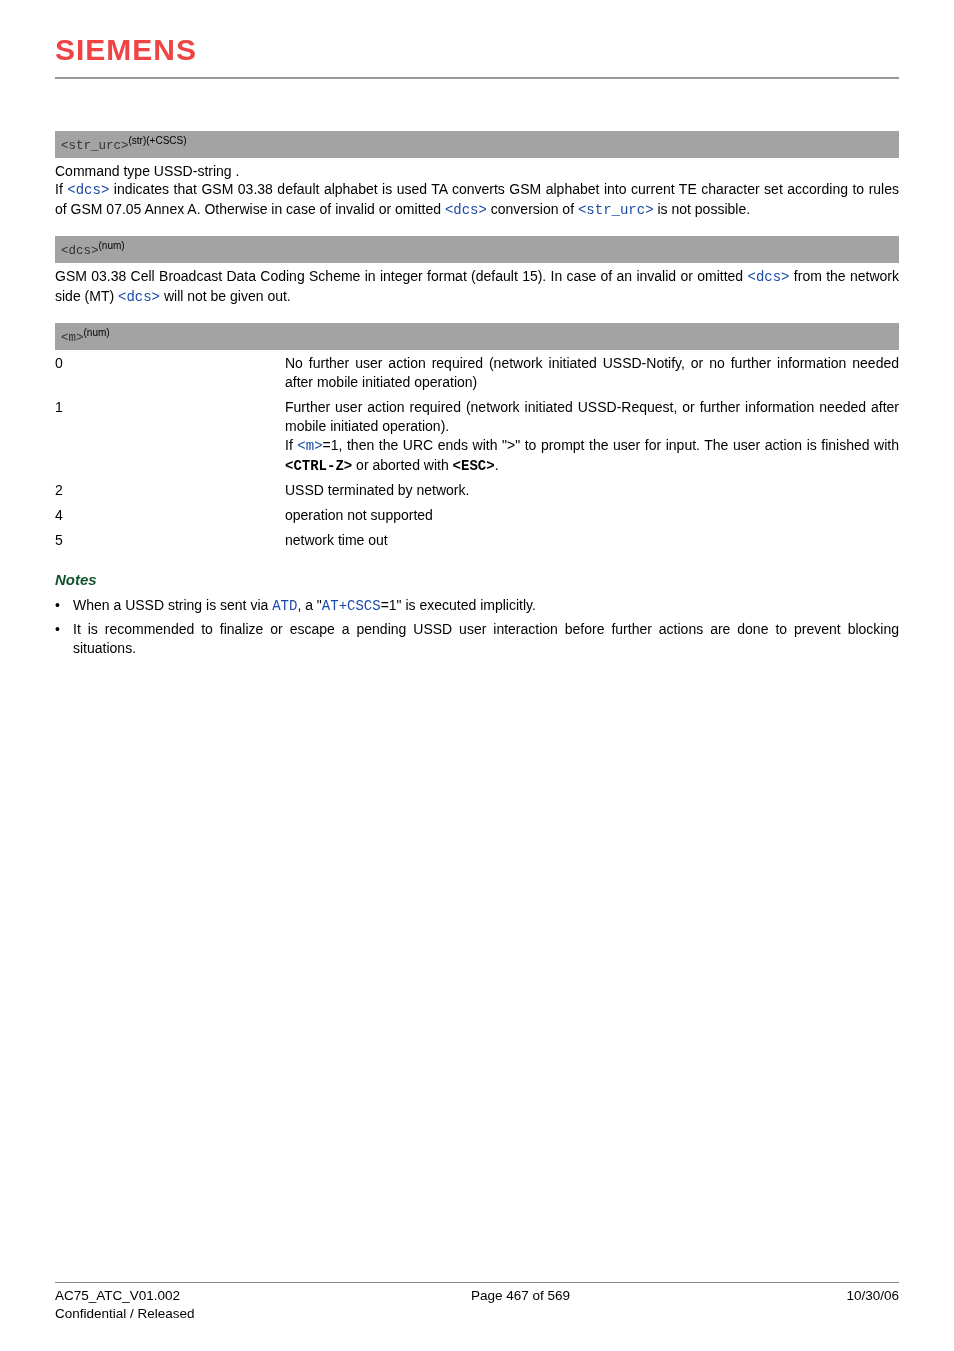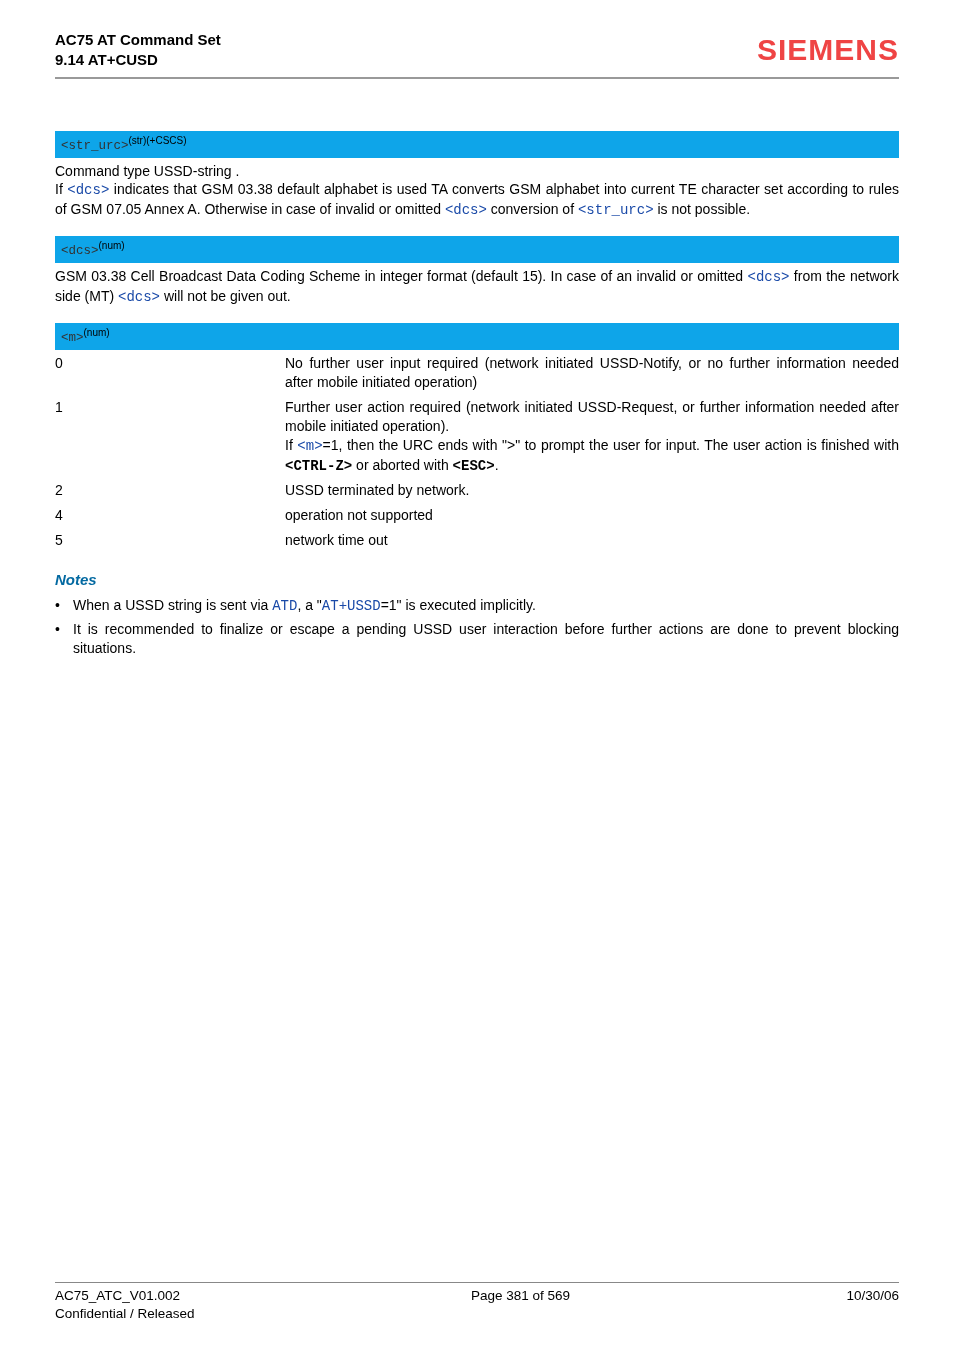--- a/index.html
+++ b/index.html
@@ -33,21 +33,21 @@
     font-size: 30px;
     letter-spacing: 1px;
     color: #ef4444;
   }
   .hr-top {
     border: none;
     border-top: 2px solid #999;
     margin-bottom: 52px;
   }
   .param-header {
-    background: #0ea5e9;
+    background: #a3a3a3;
     padding: 3px 6px;
     font-size: 12.5px;
     margin-bottom: 4px;
   }
   .param-header .code { font-family: "Courier New", monospace; color: #333; }
   .param-header .sup { font-size: 10px; vertical-align: super; }
   .body-text {
     text-align: justify;
     margin-bottom: 16px;
     font-size: 14px;
@@ -69,21 +69,21 @@
     font-size: 14px;
   }
   .m-val {
     flex: 1;
     text-align: justify;
     font-size: 14px;
   }
   .notes-h {
     font-weight: bold;
     font-style: italic;
-    color: #0369a1;
+    color: #14532d;
     font-size: 15px;
     margin-top: 8px;
     margin-bottom: 6px;
   }
   .bullet-list {
     list-style: none;
     padding-left: 0;
   }
   .bullet-list li {
     display: flex;
@@ -112,24 +112,20 @@
     justify-content: space-between;
     font-size: 13.5px;
   }
 </style>
 </head>
 <body>
 
 <div class="page">
 
   <div class="header-row">
-    <div class="header-left">
-      <div>AC75 AT Command Set</div>
-      <div>9.14 AT+CUSD</div>
-    </div>
     <div class="logo">SIEMENS</div>
   </div>
   <hr class="hr-top">
 
   <div class="param-header">
     <span class="code">&lt;str_urc&gt;</span><span class="sup">(str)(+CSCS)</span>
   </div>
   <div class="body-text">
     <span>Command type USSD-string .</span><br>
     <span>If </span><span class="blue mono">&lt;dcs&gt;</span><span> indicates that GSM 03.38 default alphabet is used TA converts GSM alphabet into current TE character set according to rules of GSM 07.05 Annex A. Otherwise in case of invalid or omitted </span><span class="blue mono">&lt;dcs&gt;</span><span> conversion of </span><span class="blue mono">&lt;str_urc&gt;</span><span> is not possible.</span>
@@ -141,21 +137,21 @@
   <div class="body-text">
     <span>GSM 03.38 Cell Broadcast Data Coding Scheme in integer format (default 15). In case of an invalid or omitted </span><span class="blue mono">&lt;dcs&gt;</span><span> from the network side (MT) </span><span class="blue mono">&lt;dcs&gt;</span><span> will not be given out.</span>
   </div>
 
   <div class="param-header">
     <span class="code">&lt;m&gt;</span><span class="sup">(num)</span>
   </div>
   <div class="m-table">
     <div class="m-row">
       <div class="m-key">0</div>
-      <div class="m-val">No further user input required (network initiated USSD-Notify, or no further information needed after mobile initiated operation)</div>
+      <div class="m-val">No further user action required (network initiated USSD-Notify, or no further information needed after mobile initiated operation)</div>
     </div>
     <div class="m-row">
       <div class="m-key">1</div>
       <div class="m-val">
         <span>Further user action required (network initiated USSD-Request, or further information needed after mobile initiated operation).</span><br>
         <span>If </span><span class="blue mono">&lt;m&gt;</span><span>=1, then the URC ends with "&gt;" to prompt the user for input. The user action is finished with </span><span class="mono" style="font-weight:bold">&lt;CTRL-Z&gt;</span><span> or aborted with </span><span class="mono" style="font-weight:bold">&lt;ESC&gt;</span><span>.</span>
       </div>
     </div>
     <div class="m-row">
       <div class="m-key">2</div>
@@ -169,34 +165,34 @@
       <div class="m-key">5</div>
       <div class="m-val">network time out</div>
     </div>
   </div>
 
   <div class="notes-h">Notes</div>
   <ul class="bullet-list">
     <li>
       <span class="dot">•</span>
       <span class="txt">
-        <span>When a USSD string is sent via </span><span class="blue mono">ATD</span><span>, a "</span><span class="blue mono">AT+USSD</span><span>=1" is executed implicitly.</span>
+        <span>When a USSD string is sent via </span><span class="blue mono">ATD</span><span>, a "</span><span class="blue mono">AT+CSCS</span><span>=1" is executed implicitly.</span>
       </span>
     </li>
     <li>
       <span class="dot">•</span>
       <span class="txt">It is recommended to finalize or escape a pending USSD user interaction before further actions are done to prevent blocking situations.</span>
     </li>
   </ul>
 
 </div>
 
 <div class="footer">
   <hr class="footer-hr">
   <div class="footer-row">
     <div>
       <span>AC75_ATC_V01.002</span><br>
       <span>Confidential / Released</span>
     </div>
-    <div>Page 381 of 569</div>
+    <div>Page 467 of 569</div>
     <div>10/30/06</div>
   </div>
 </div>
 
 </body></html>

